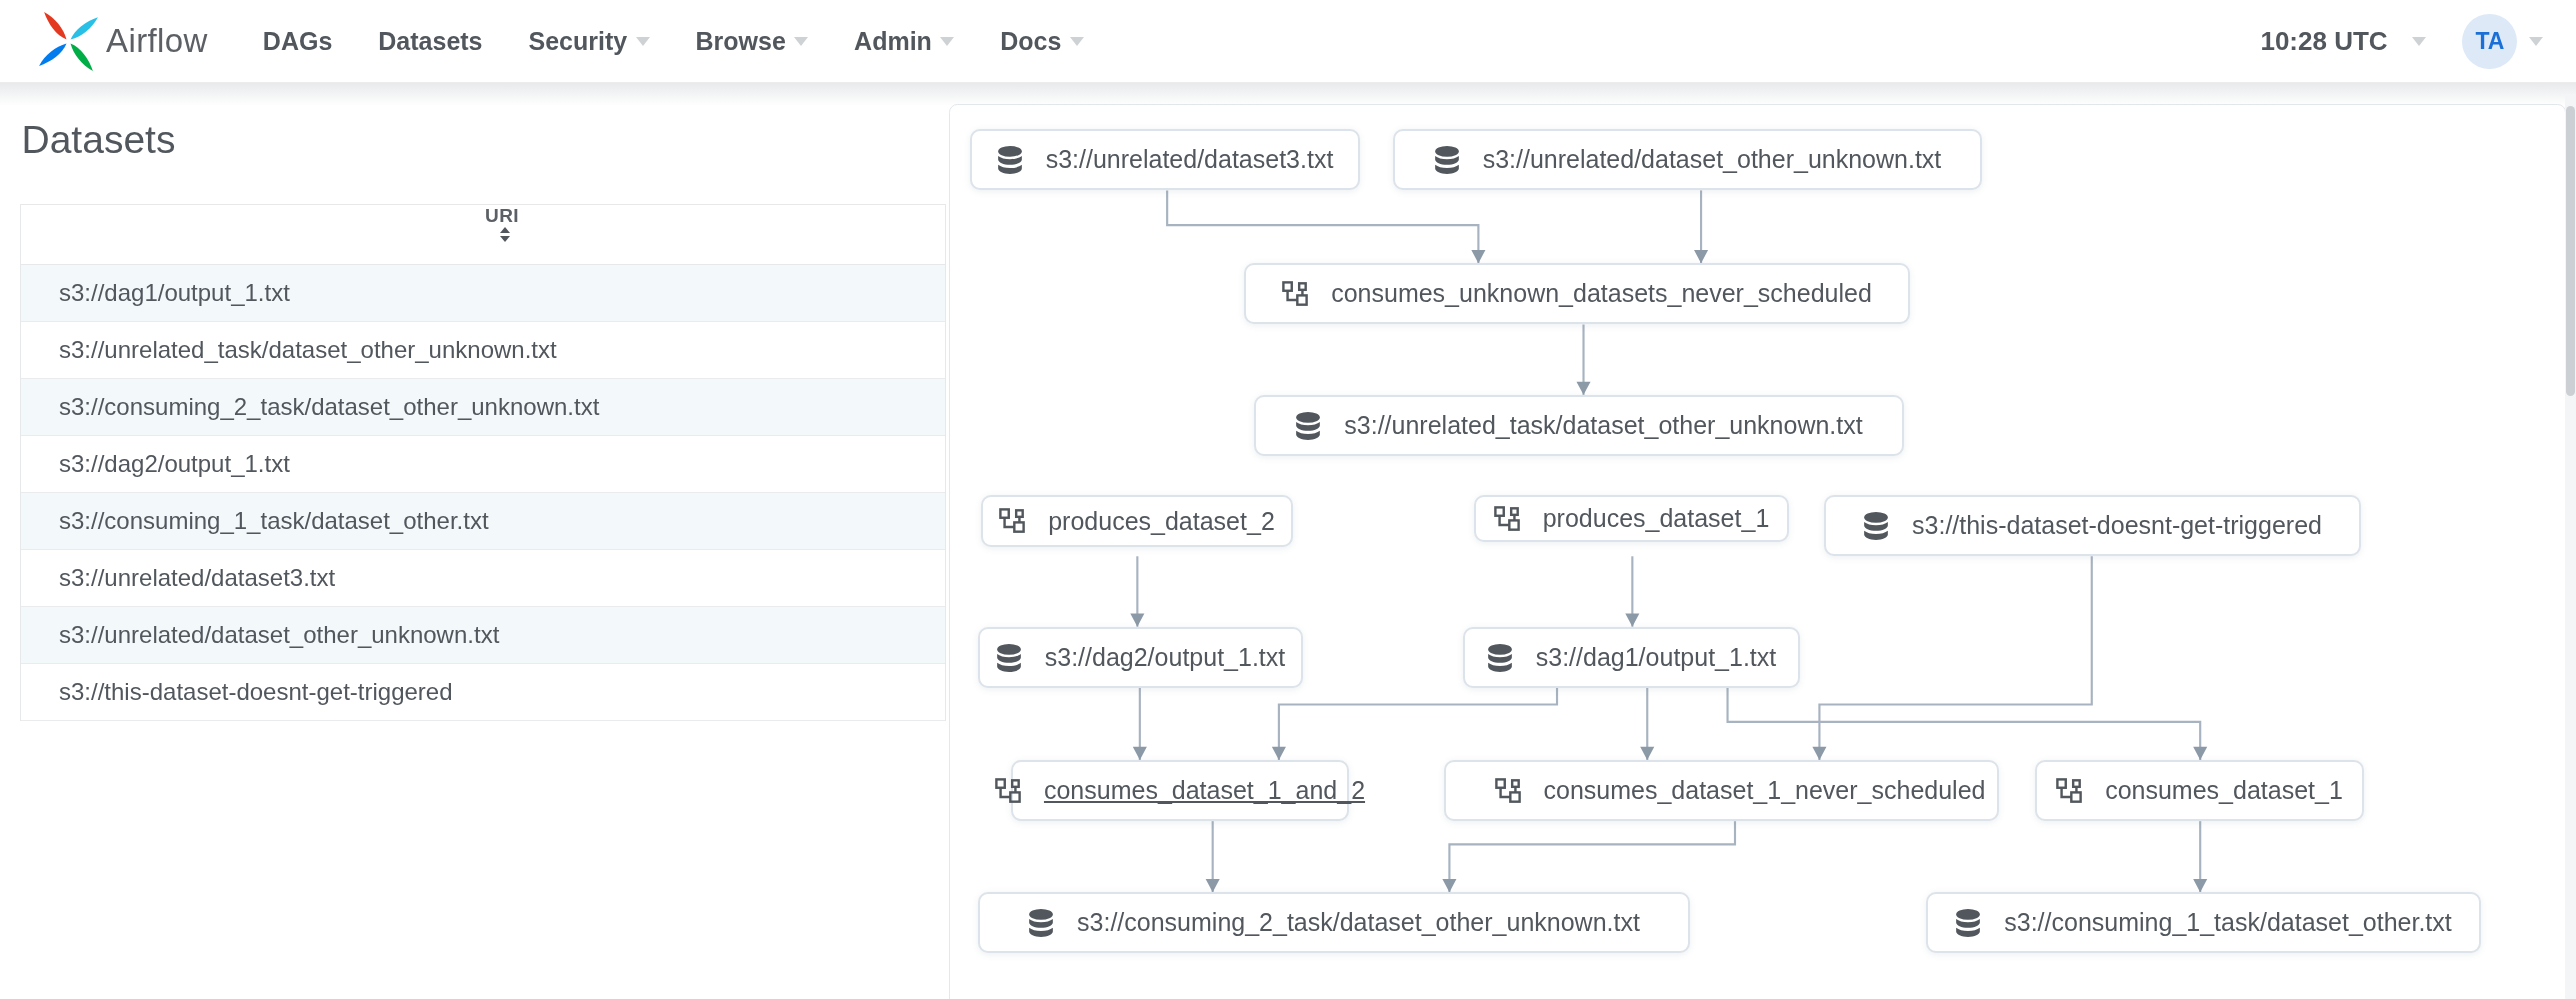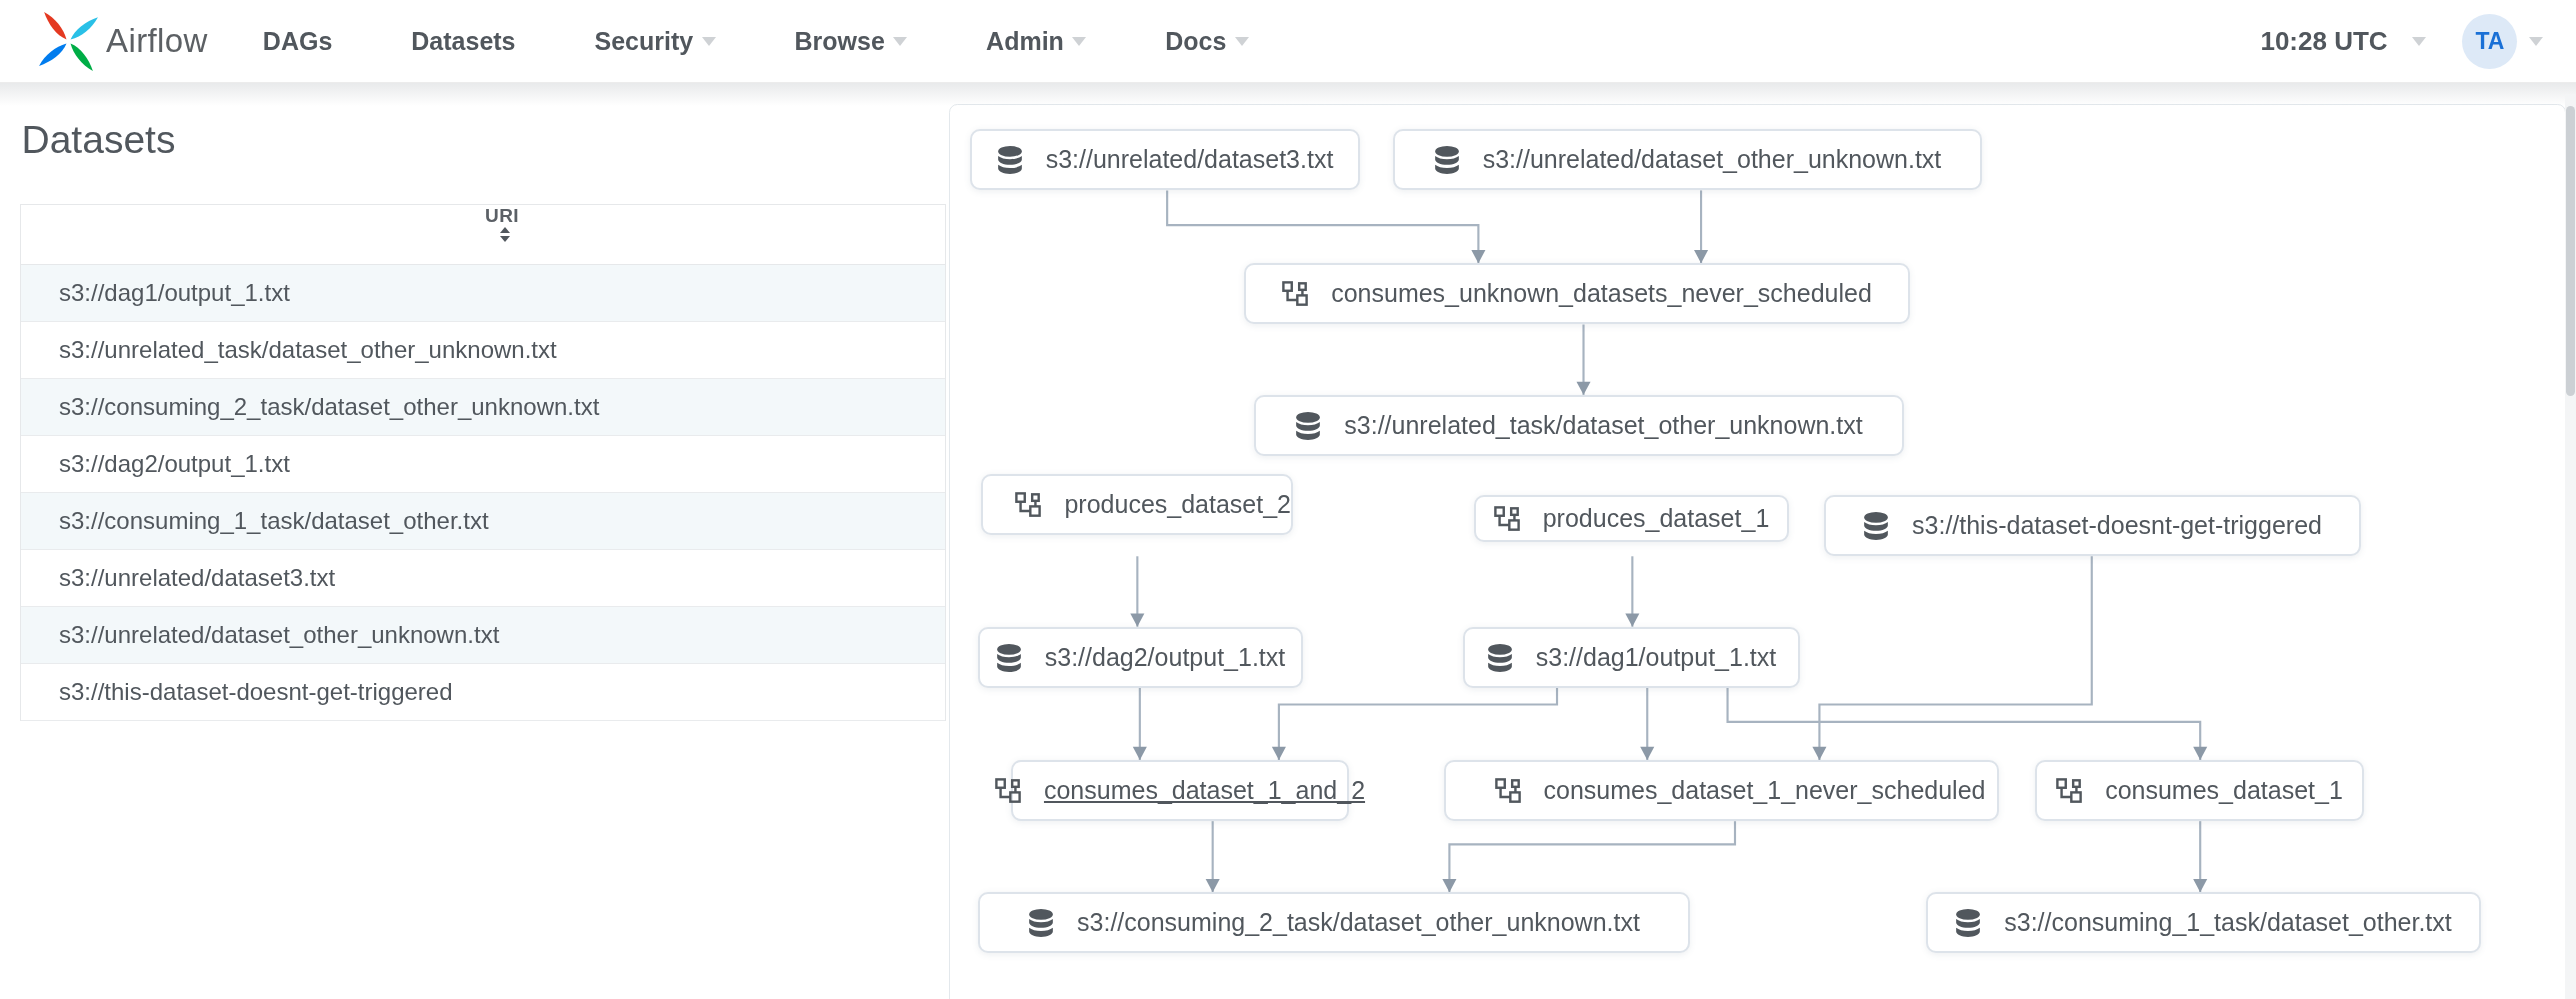--- a/index.html
+++ b/index.html
@@ -8,21 +8,21 @@
     background: #ffffff; color: #51575d; }
 
   
   .navbar { position: absolute; left:0; top:0; width:2576px; height:83px;
     background:#fff; display:flex; align-items:center; z-index:30;
     border-bottom:0.8px solid #ececec; }
   .nav-shadow { position:absolute; left:0; top:83px; width:2576px; height:23px;
     background:linear-gradient(to bottom, rgba(80,90,100,0.13), rgba(80,90,100,0)); z-index:25; }
   .brand { display:flex; align-items:center; padding-left:36px; }
   .brand-title { font-size:33px; color:#5c6064; margin-left:5px; letter-spacing:0.4px; }
-  .nav-menu { display:flex; align-items:flex-end; margin-left:55px; gap:79px; }
+  .nav-menu { display:flex; align-items:flex-end; margin-left:55px; gap:46px; }
   .nav-link { font-size:25px; font-weight:bold; color:#51575d; text-decoration:none;
     display:flex; align-items:center; cursor:pointer; }
   .caret { width:0; height:0; border-left:7.4px solid transparent; border-right:7.4px solid transparent;
     border-top:9px solid #cfd2d5; margin-left:8.3px; display:inline-block; }
   .nav-right { margin-left:auto; display:flex; align-items:center; gap:15px; padding-right:33px; }
   .clock { font-size:26px; font-weight:bold; color:#51575d; display:flex; align-items:center;gap:16px; }
   .avatar { width:55px; height:55px; border-radius:50%; background:#dde9f7;
     display:flex; align-items:center; justify-content:center; margin-left:21.5px;
     font-size:23px; font-weight:bold; color:#1a70d6; cursor:pointer;text-align:right; }
 
@@ -186,21 +186,21 @@
 <span>consumes_unknown_datasets_never_scheduled</span>
     </div>
     <div class="gnode" style="left: 1254px; top: 395px; width: 650px; height: 61px;">
   <svg width="26" height="28" viewBox="0 0 24 26" fill="#51575d">
     <ellipse cx="12" cy="5" rx="11" ry="5"></ellipse>
     <path d="M23 9.2v3.3c0 2.8-4.9 5-11 5S1 15.3 1 12.5V9.2c2.3 1.9 6.4 3 11 3s8.7-1.1 11-3z"></path>
     <path d="M23 17.5v3.5c0 2.8-4.9 5-11 5S1 23.8 1 21v-3.5c2.3 1.9 6.4 3 11 3s8.7-1.1 11-3z"></path>
   </svg>
 <span>s3://unrelated_task/dataset_other_unknown.txt</span>
     </div>
-    <div class="gnode" style="left: 981px; top: 474px; width: 312px; height: 61px; justify-content: flex-end;">
+    <div class="gnode" style="left: 981px; top: 495px; width: 312px; height: 52px;">
   <svg width="26" height="26" viewBox="0 0 28 28" fill="none" stroke="#51575d" stroke-width="2.6">
     <rect x="1.5" y="1.5" width="9" height="9"></rect>
     <rect x="18.5" y="2.5" width="7" height="7"></rect>
     <rect x="16.5" y="15.5" width="10" height="10"></rect>
     <path d="M6 10.5 V20.5 H16.5 M22 9.5 V15.5"></path>
   </svg>
 <span>produces_dataset_2</span>
     </div>
     <div class="gnode" style="left: 1474px; top: 495px; width: 315px; height: 47px;">
   <svg width="26" height="26" viewBox="0 0 28 28" fill="none" stroke="#51575d" stroke-width="2.6">

